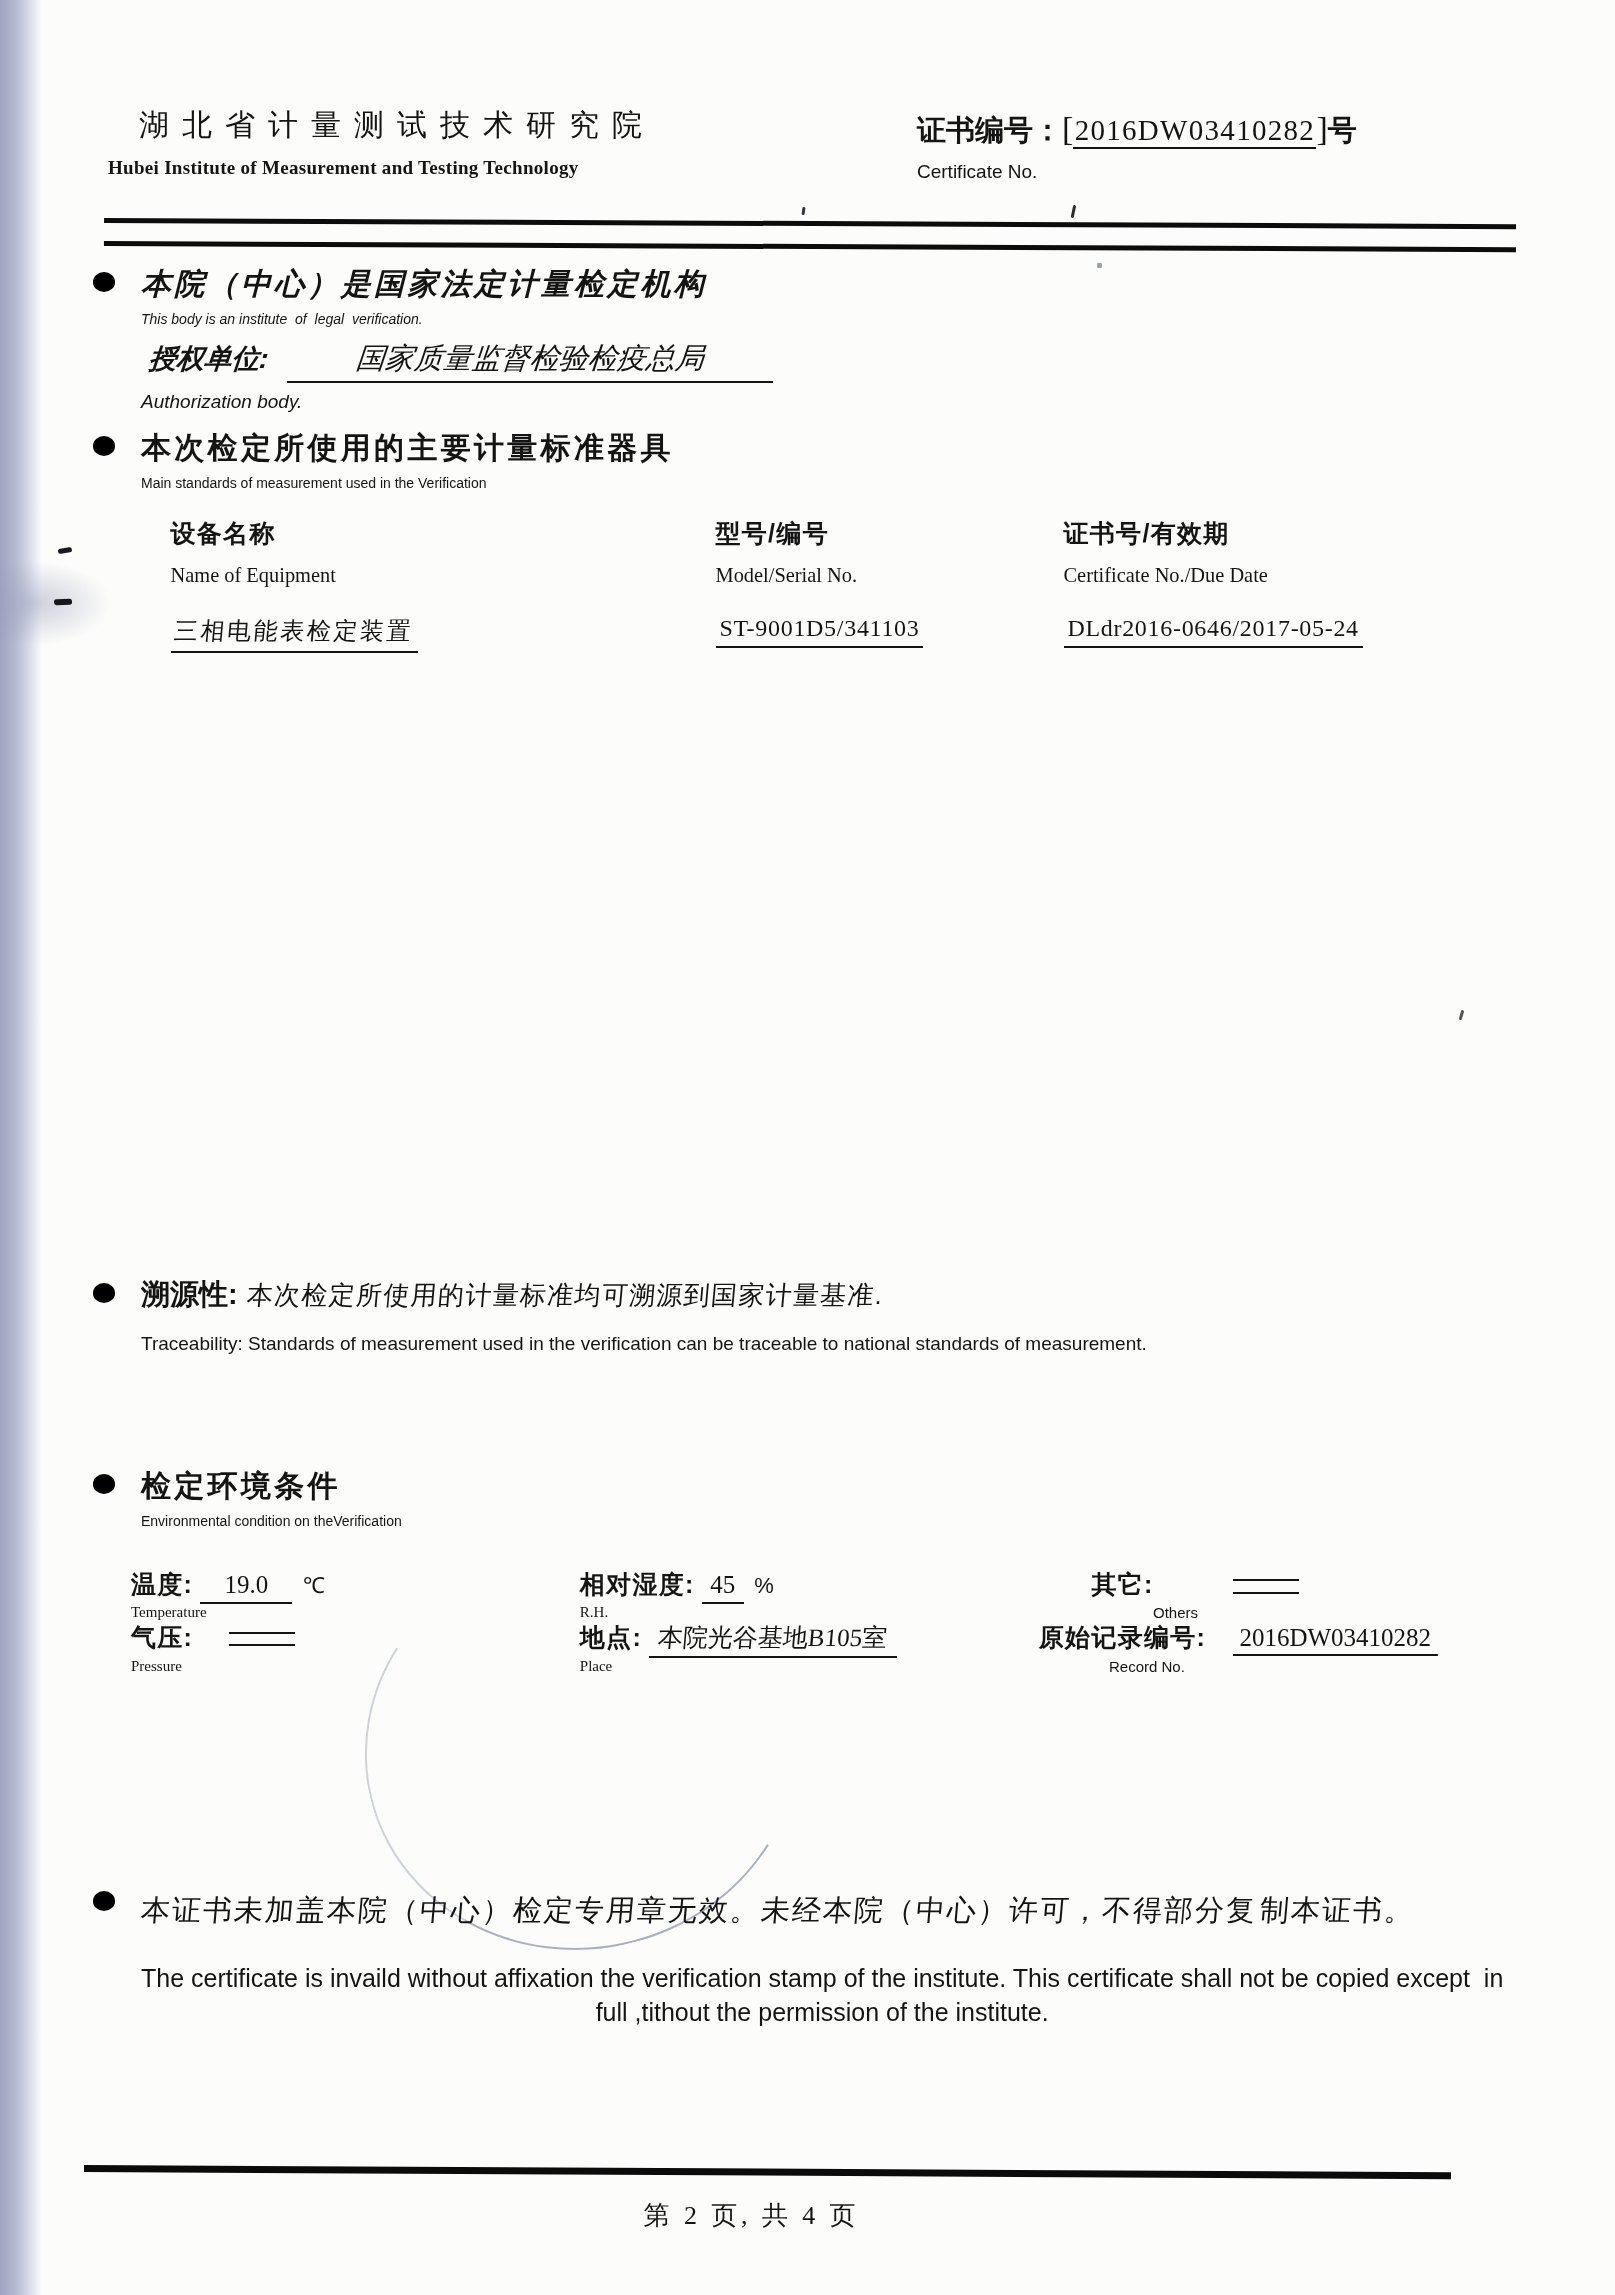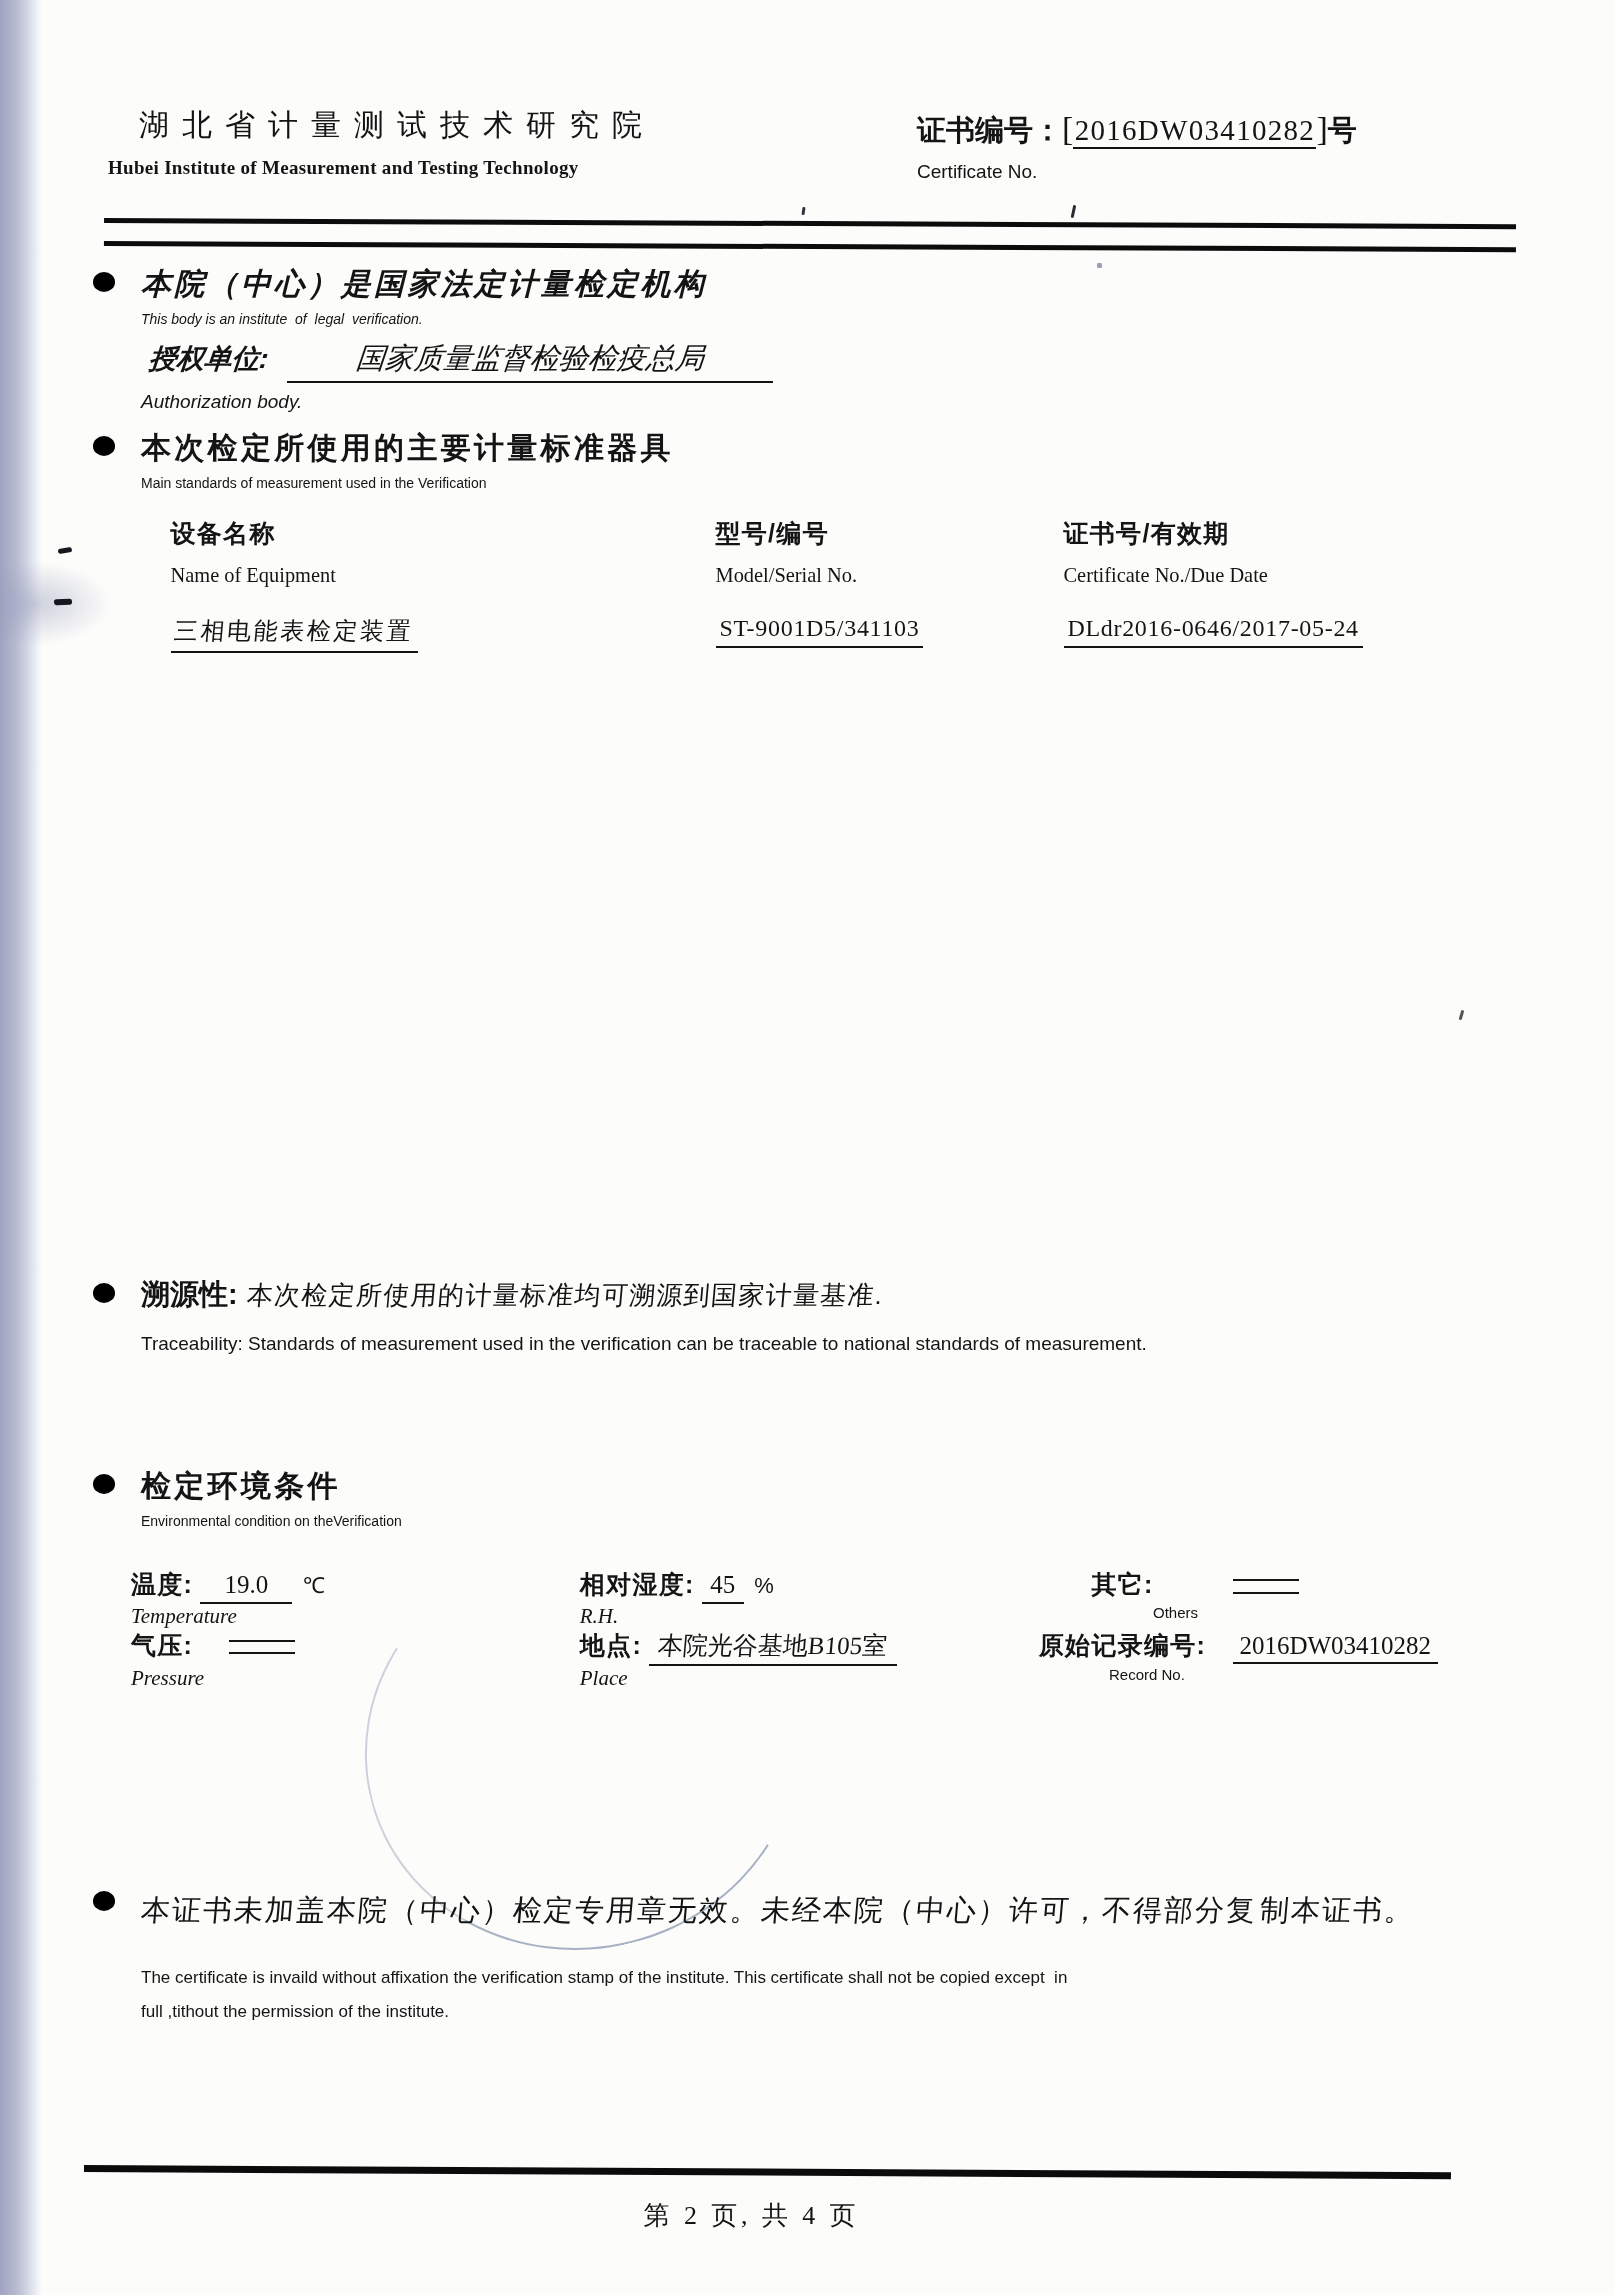--- a/index.html
+++ b/index.html
@@ -66,31 +66,31 @@
   .f-lbl{font-weight:700;letter-spacing:1.3px;}
   .uval{border-bottom:2px solid #141414;font-family:"Liberation Serif",serif;
         padding:0 6.6px 2.6px;display:inline-block;text-align:center;}
   .v-temp{min-width:79px;}
   .v-rh{min-width:29px;}
   .unit{margin-left:10.5px;font-size:22px;}
   .dd{display:inline-block;width:66px;height:10.5px;border-top:2.6px solid #151515;
       border-bottom:2.6px solid #151515;vertical-align:middle;}
   .sr{font-size:0;}
   .f-en{font-size:15px;margin-top:14.4px;}
-  .serif{font-family:"Liberation Serif",serif;font-size:21px;font-style:italic;}
+  .serif{font-family:"Liberation Serif",serif;font-size:15px;}
   .pad2{padding-left:15.8px;}
   .lbl3{display:inline-block;width:197px;text-align:center;}
   .val3{margin-left:11.8px;}
   .en-others{padding-left:129px;}
   .en-record{padding-left:85px;}
   .row2{}
   .enrow{margin-top:0;}
   
   .notice-cn{font-size:29px;line-height:54px;letter-spacing:2px;}
-  .notice-en{font-size:17px;margin-top:23.6px;line-height:34px;white-space:pre-wrap;}
+  .notice-en{font-size:25px;margin-top:23.6px;line-height:34px;white-space:pre-wrap;text-align:center;}
   
   .footer-rule{position:absolute;left:84px;top:2165px;width:1367px;height:7.2px;background:#0b0b0b;
                transform:rotate(.3deg);transform-origin:left center;}
   .footer-text{position:absolute;left:0;top:2198px;width:1615px;text-align:center;
                transform:translateX(-56px);font-family:"Liberation Serif",serif;
                font-size:26px;letter-spacing:3.9px;}
 </style>
 </head>
 <body>
 

